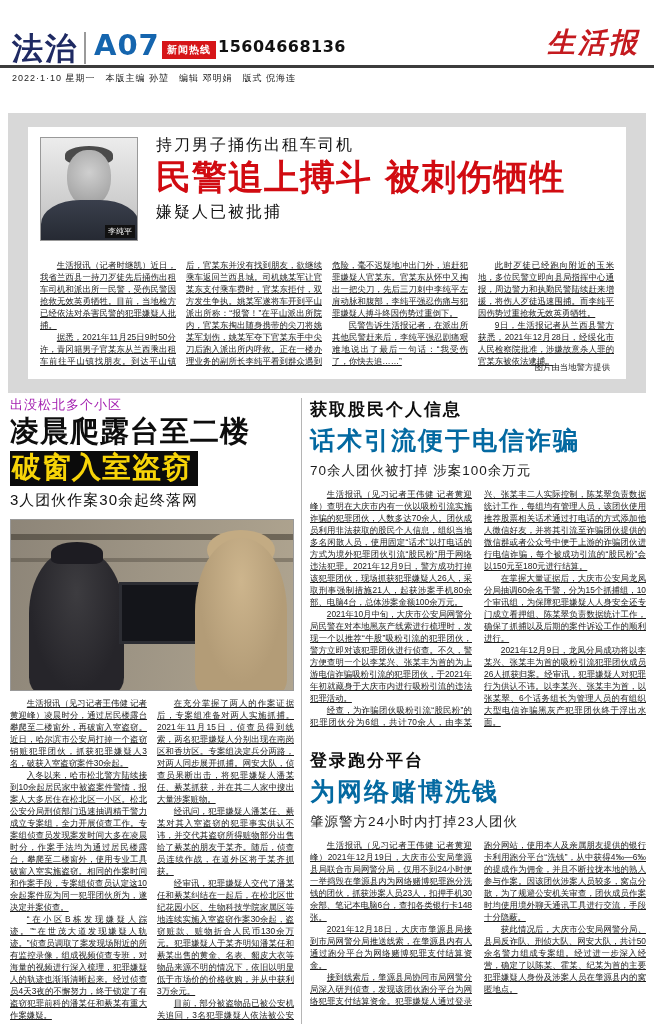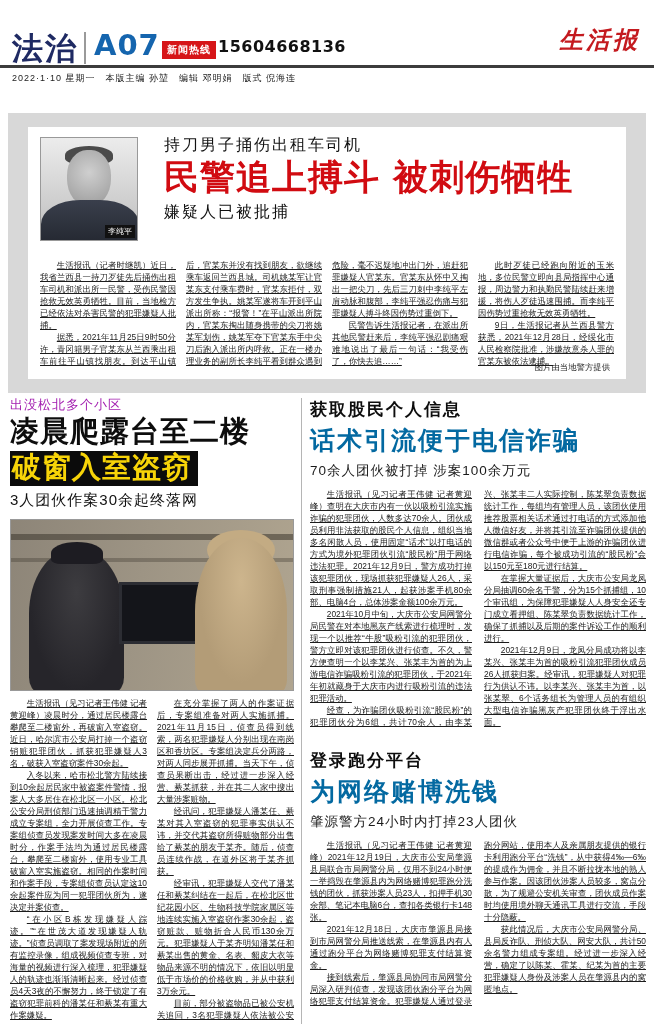--- a/index.html
+++ b/index.html
@@ -22,37 +22,37 @@
   .hotline-badge {
     position:absolute; left:162px; top:13px; background:#d61518; color:#fff;
     font-size:10px; font-weight:bold; padding:2px 5px; letter-spacing:1px;
   }
   .hotline-number {
     position:absolute; left:218px; top:9px; font-size:16px; font-weight:bold; color:#111;
     font-family:"DejaVu Sans", sans-serif; letter-spacing:0.5px;
   }
   .masthead {
     position:absolute; right:14px; top:-4px; font-family:"DejaVu Serif", serif;
-    font-size:24px; font-weight:bold; font-style:italic; color:#c41a1f; letter-spacing:3px;
+    font-size:28px; font-weight:bold; font-style:italic; color:#c41a1f; letter-spacing:3px;
   }
   .header-rule { position:absolute; left:0; top:65px; width:654px; height:3px; background:#3c3c3c; }
   .dateline { position:absolute; left:12px; top:72px; font-size:9px; color:#222; letter-spacing:1px; }
 
   
   .lead-panel { position:absolute; left:8px; top:113px; width:638px; height:280px; background:#d8d8d8; }
   .lead-inner { position:absolute; left:20px; top:14px; width:598px; height:252px; background:#ffffff; padding:8px 12px; }
   .portrait { position:absolute; left:12px; top:10px; width:98px; height:104px;
     background:linear-gradient(180deg,#ececec 0%,#d2d2d2 55%,#bdbdbd 100%); overflow:hidden; border:1px solid #999; }
   .portrait .head { position:absolute; left:26px; top:12px; width:44px; height:56px; border-radius:45% 45% 48% 48%;
     background:radial-gradient(circle at 50% 40%, #cfcfcf 0%, #a8a8a8 70%, #8e8e8e 100%); }
   .portrait .cap-shadow { position:absolute; left:24px; top:8px; width:48px; height:18px; border-radius:50% 50% 30% 30%; background:#4a4a4a; }
   .portrait .shoulders { position:absolute; left:0; bottom:0; width:98px; height:40px;
     background:linear-gradient(180deg,#3a3f4c,#262a33); border-radius:40% 40% 0 0/60% 60% 0 0; }
   .portrait .caption { position:absolute; right:2px; bottom:2px; background:#111; color:#fff; font-size:8px; padding:1px 3px; }
-  .lead-head-block { position:absolute; left:136px; top:8px; width:456px; }
+  .lead-head-block { position:absolute; left:128px; top:8px; width:456px; }
   .lead-kicker { font-size:16px; color:#111; letter-spacing:2px; }
   .lead-headline { font-size:35px; font-weight:900; color:#d10b11; letter-spacing:1px; line-height:1.25; font-family:"DejaVu Sans", sans-serif; }
   .lead-subhead { font-size:16px; color:#111; letter-spacing:2px; margin-top:2px; }
   .lead-body { position:absolute; left:12px; top:132px; width:574px; height:112px; overflow:hidden;
     column-count:4; column-gap:10px; }
   .body-text p { font-size:8.4px; line-height:12px; text-align:justify; text-indent:2em; color:#1c1c1c;text-decoration:underline; }
   .lead-credit { position:absolute; right:16px; bottom:6px; font-size:8.4px; color:#1c1c1c;padding-left:12px; }
 
   
   .v-divider { position:absolute; left:301px; top:398px; width:1px; height:626px; background:#b5b5b5; }
@@ -139,21 +139,21 @@
       <div class="officer-left"></div>
       <div class="cap-left"></div>
       <div class="monitor"></div>
       <div class="hood"></div>
       <div class="figure-right"></div>
     </div>
     <div class="left-body body-text">
         <p>生活报讯（见习记者王伟健 记者黄迎峰）凌晨时分，通过居民楼露台攀爬至二楼窗外，再破窗入室盗窃。近日，哈尔滨市公安局打掉一个盗窃销赃犯罪团伙，抓获犯罪嫌疑人3名，破获入室盗窃案件30余起。</p>
         <p>入冬以来，哈市松北警方陆续接到10余起居民家中被盗案件警情，报案人大多居住在松北区一小区。松北公安分局刑侦部门迅速抽调精干警力成立专案组，全力开展侦查工作。专案组侦查员发现案发时间大多在凌晨时分，作案手法均为通过居民楼露台，攀爬至二楼窗外，使用专业工具破窗入室实施盗窃。相同的作案时间和作案手段，专案组侦查员认定这10余起案件应为同一犯罪团伙所为，遂决定并案侦查。</p>
         <p>“在小区B栋发现嫌疑人踪迹。”“在世茂大道发现嫌疑人轨迹。”侦查员调取了案发现场附近的所有监控录像，组成视频侦查专班，对海量的视频进行深入梳理，犯罪嫌疑人的轨迹也渐渐清晰起来。经过侦查员4天3夜的不懈努力，终于锁定了有盗窃犯罪前科的潘某任和綦某有重大作案嫌疑。</p>
-        <p>在充分掌握了两人的作案证据后，专案组准备对两人实施抓捕。2021年11月15日，侦查员得到线索，两名犯罪嫌疑人分别出现在南岗区和香坊区。专案组决定兵分两路，对两人同步展开抓捕。当天下午，侦查员果断出击，经过进一步深入经营、綦某抓获，并在其二人家中搜出大量涉案赃物。</p>
+        <p>在充分掌握了两人的作案证据后，专案组准备对两人实施抓捕。2021年11月15日，侦查员得到线索，两名犯罪嫌疑人分别出现在南岗区和香坊区。专案组决定兵分两路，对两人同步展开抓捕。网安大队，侦查员果断出击，将犯罪嫌疑人潘某任、綦某抓获，并在其二人家中搜出大量涉案赃物。</p>
         <p>经讯问，犯罪嫌疑人潘某任、綦某对其入室盗窃的犯罪事实供认不讳，并交代其盗窃所得赃物部分出售给了綦某的朋友于某齐。随后，侦查员连续作战，在道外区将于某齐抓获。</p>
         <p>经审讯，犯罪嫌疑人交代了潘某任和綦某纠结在一起后，在松北区世纪花园小区、生物科技学院家属区等地连续实施入室盗窃作案30余起，盗窃赃款、赃物折合人民币130余万元。犯罪嫌疑人于某齐明知潘某任和綦某出售的黄金、名表、貂皮大衣等物品来源不明的情况下，依旧以明显低于市场价的价格收购，并从中获利3万余元。</p>
         <p>目前，部分被盗物品已被公安机关追回，3名犯罪嫌疑人依法被公安机关采取刑事强制措施，案件正在进一步侦办中。</p>
       </div>
   </div>
 
   <div class="right-col">
     <div class="story-1">
       <div class="rs-kicker">获取股民个人信息</div>
       <div class="rs-headline">话术引流便于电信诈骗</div>

